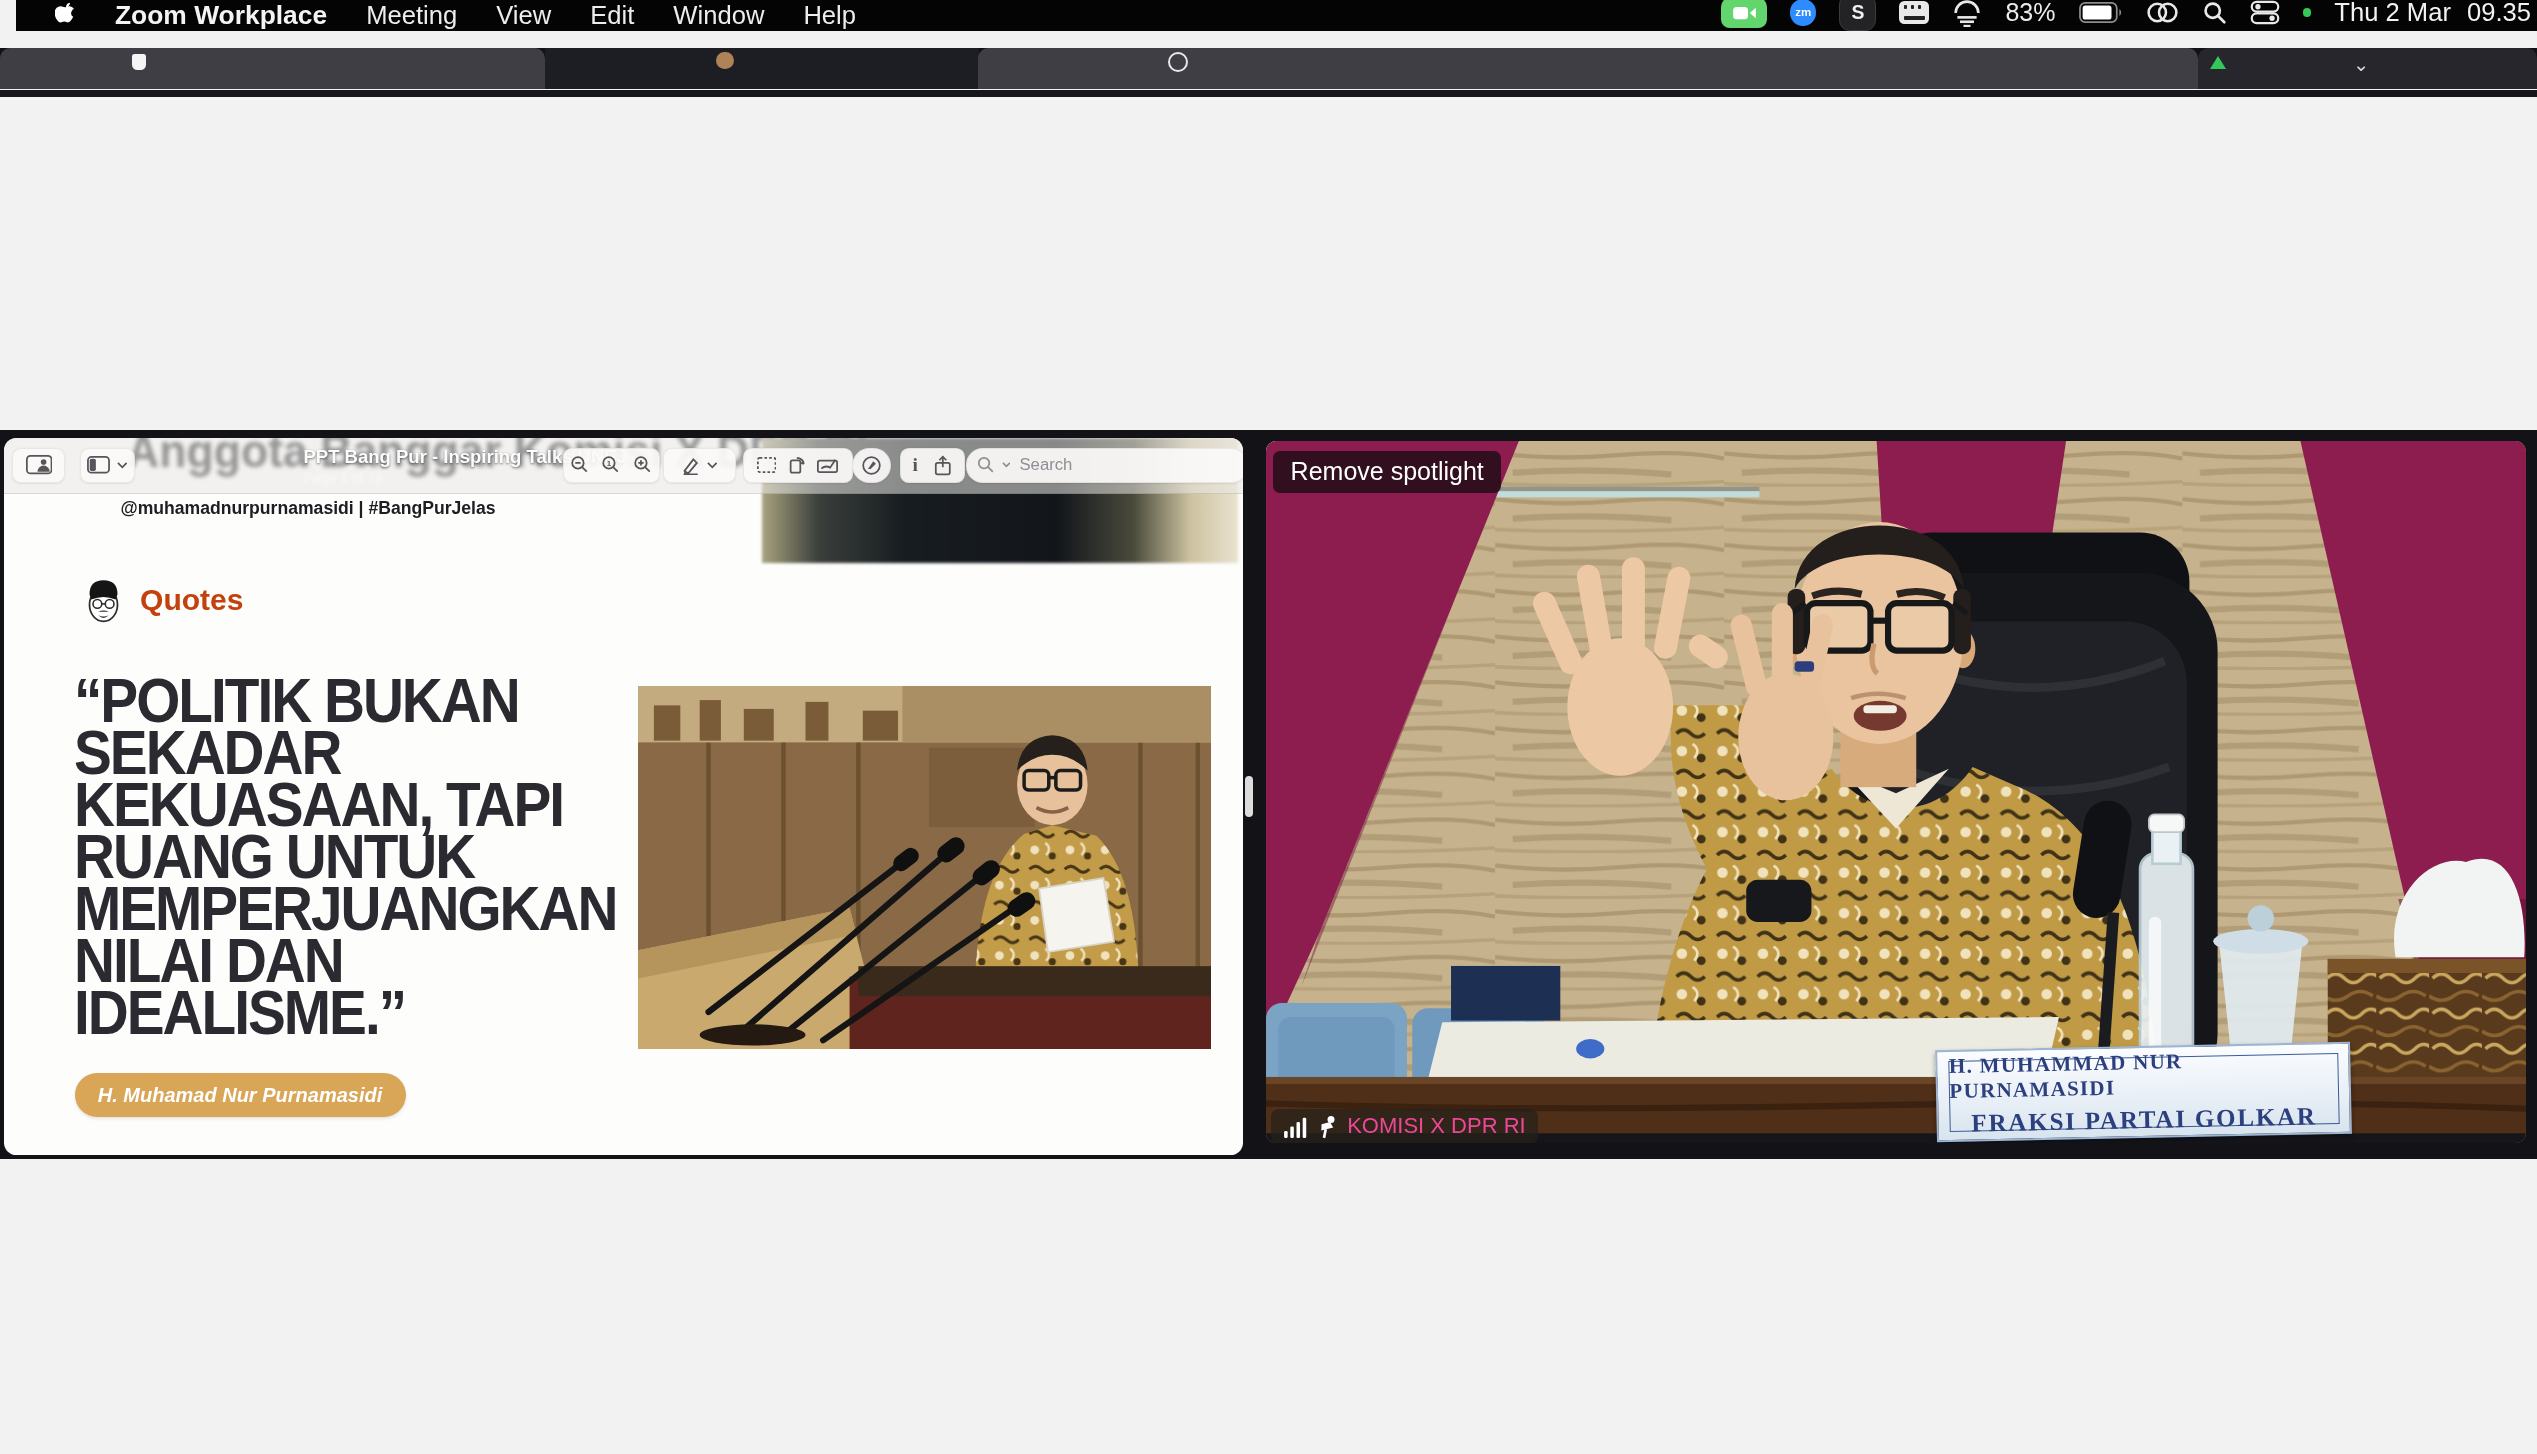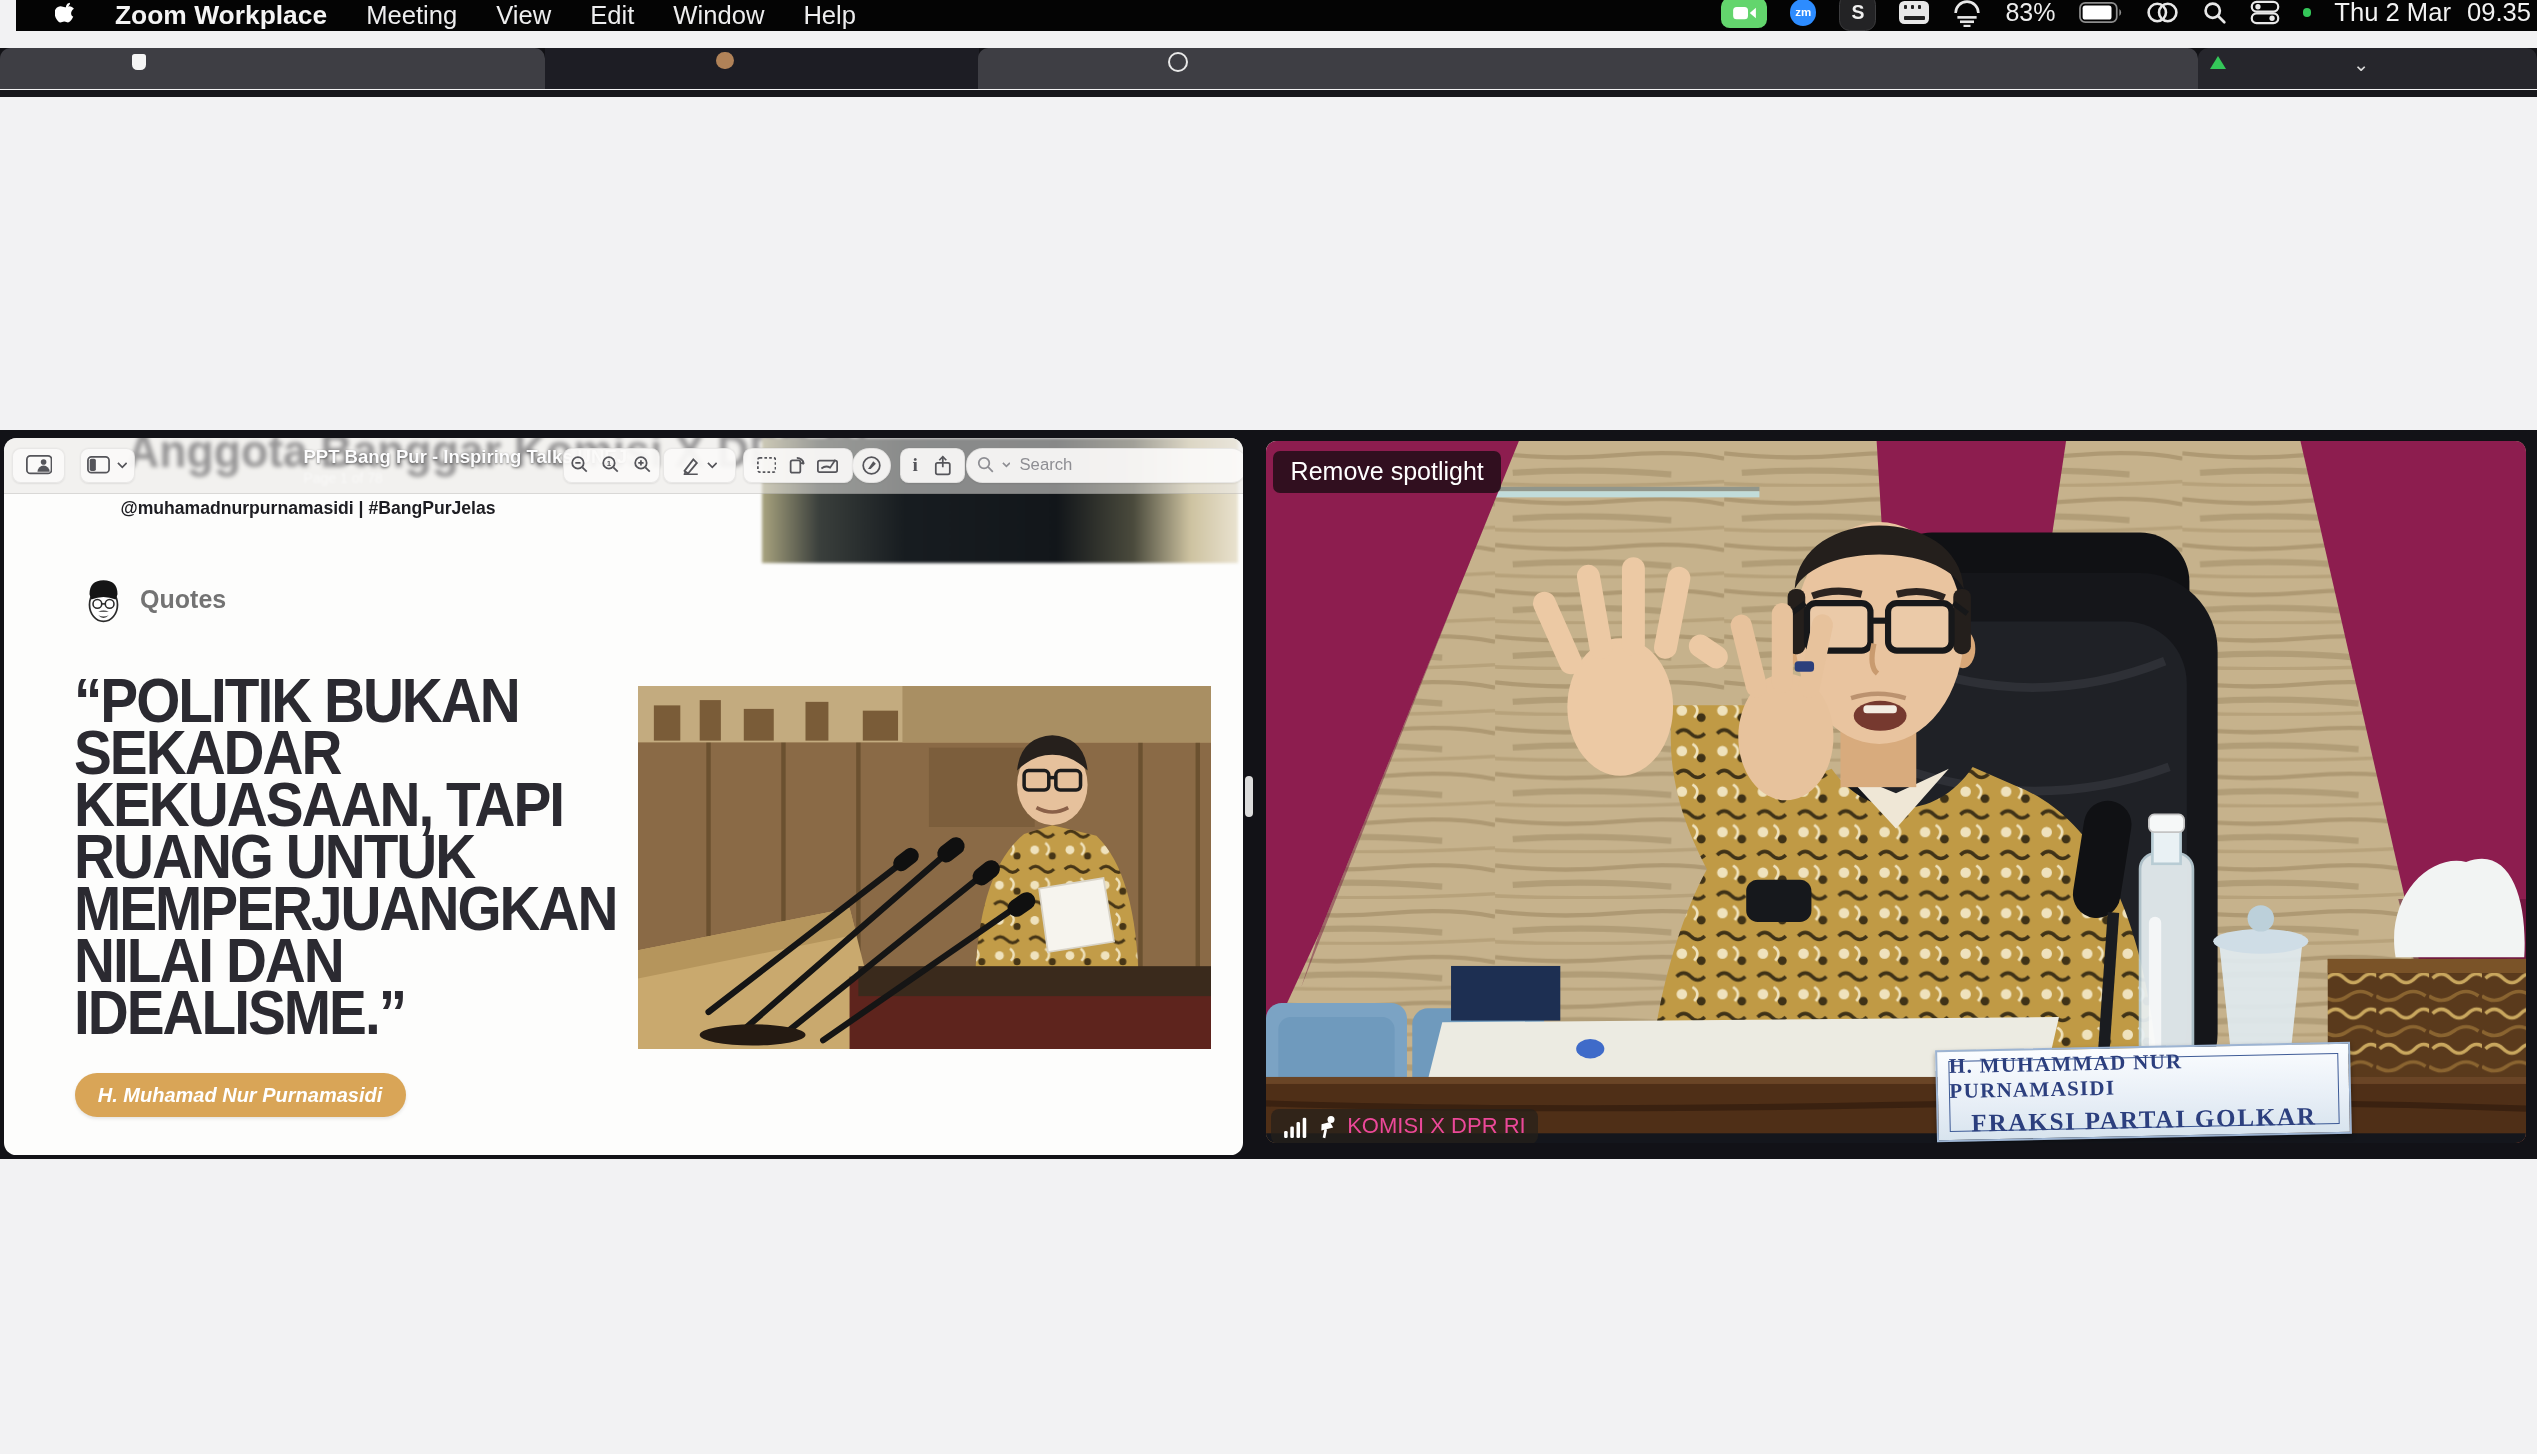--- a/index.html
+++ b/index.html
@@ -58,21 +58,21 @@
   #winTitle .t{font-size:18.5px;font-weight:700;color:#fcfcfd;text-shadow:0 0.9px 2.6px rgba(0,0,0,0.55);}
   #winTitle .s{font-size:14px;color:rgba(255,255,255,0.55);filter:blur(1.2px);margin-top:1.8px;}
   #searchpill input{border:0;background:transparent;outline:none;font-size:16.7px;color:#5a5a5f;width:176px;
     font-family:"Liberation Sans",sans-serif;}
   #searchpill input::placeholder{color:#8e8e93;}
   .tsvg{display:block;}
 
   
   #handleLine{position:absolute;left:111px;top:60px;font-size:17.6px;font-weight:700;color:#1d1d22;z-index:1;margin-left:6px;}
   #quotesRow{position:absolute;left:80px;top:137px;display:flex;align-items:center;gap:17.6px;z-index:1;}
-  #quotesRow .lbl{font-size:25px;font-weight:700;color:#737373;}
+  #quotesRow .lbl{font-size:30px;font-weight:700;color:#c2410c;}
   #quoteBlock{position:absolute;left:70px;top:236px;z-index:1;transform:scaleX(0.9);transform-origin:left top;}
   #quoteBlock div{font-size:63px;line-height:52px;font-weight:700;letter-spacing:-2.2px;color:#2b2a31;white-space:nowrap;}
   #goldBtn{position:absolute;left:71px;top:635px;width:331px;height:44px;border-radius:23px;background:#d9a557;
     display:flex;align-items:center;justify-content:center;z-index:1;box-shadow:0 1.8px 3.5px rgba(0,0,0,0.10);}
   #goldBtn span{color:#fff;font-size:20px;font-weight:700;font-style:italic;}
   #slidePhoto{position:absolute;left:634px;top:248px;width:573px;height:363px;z-index:1;}
 
   
   #tileR{position:absolute;left:1266px;top:10.6px;width:1260px;height:702px;border-radius:10.6px;overflow:hidden;background:#0d0d10;}
   #removeBtn{position:absolute;left:7px;top:10.6px;padding:6.2px 17.6px;background:rgba(26,12,19,0.80);border-radius:7px;

